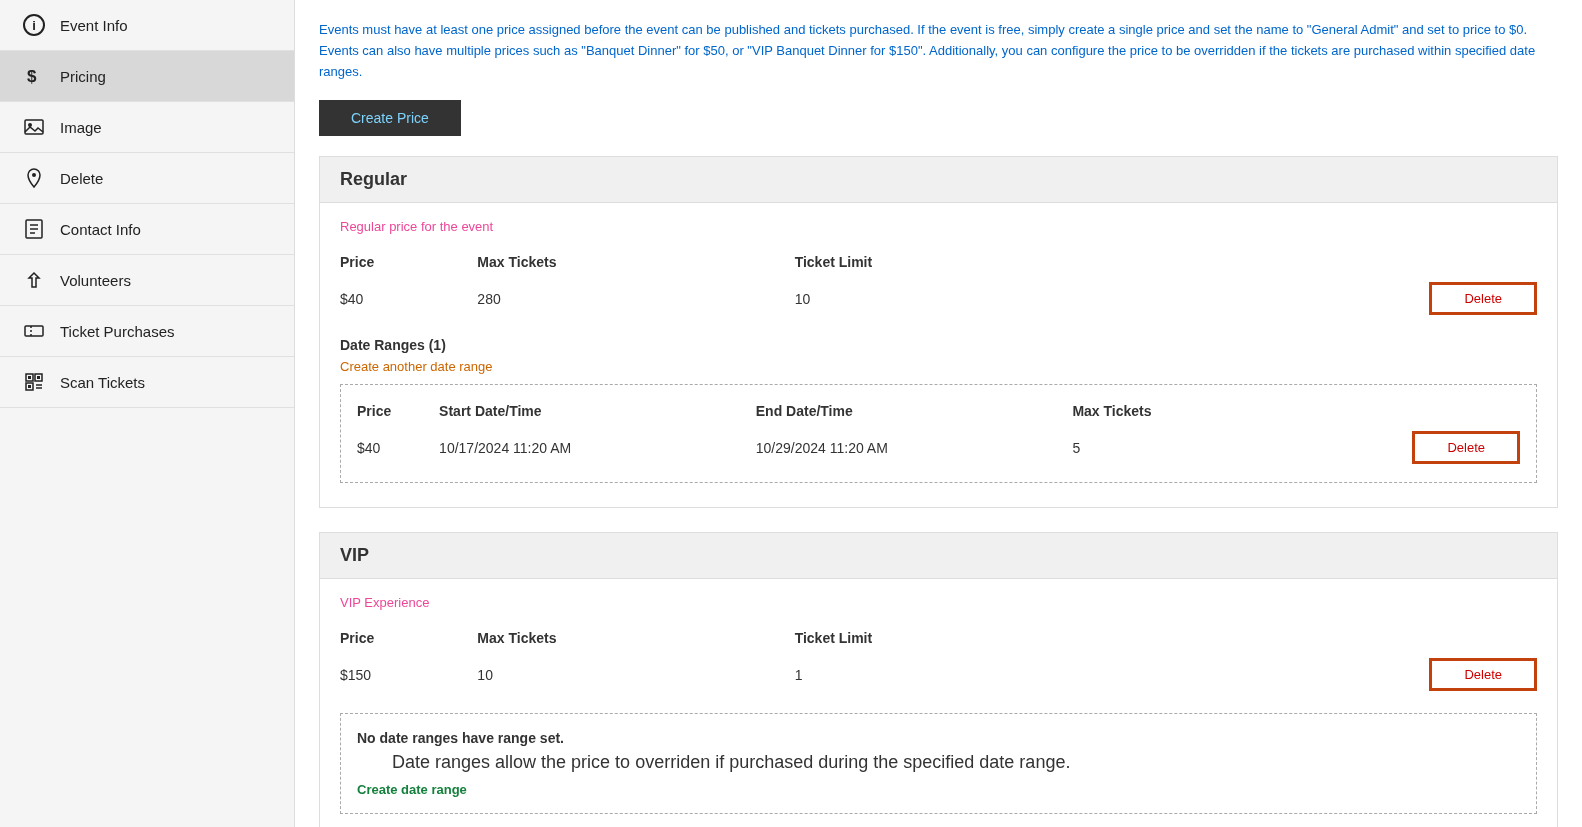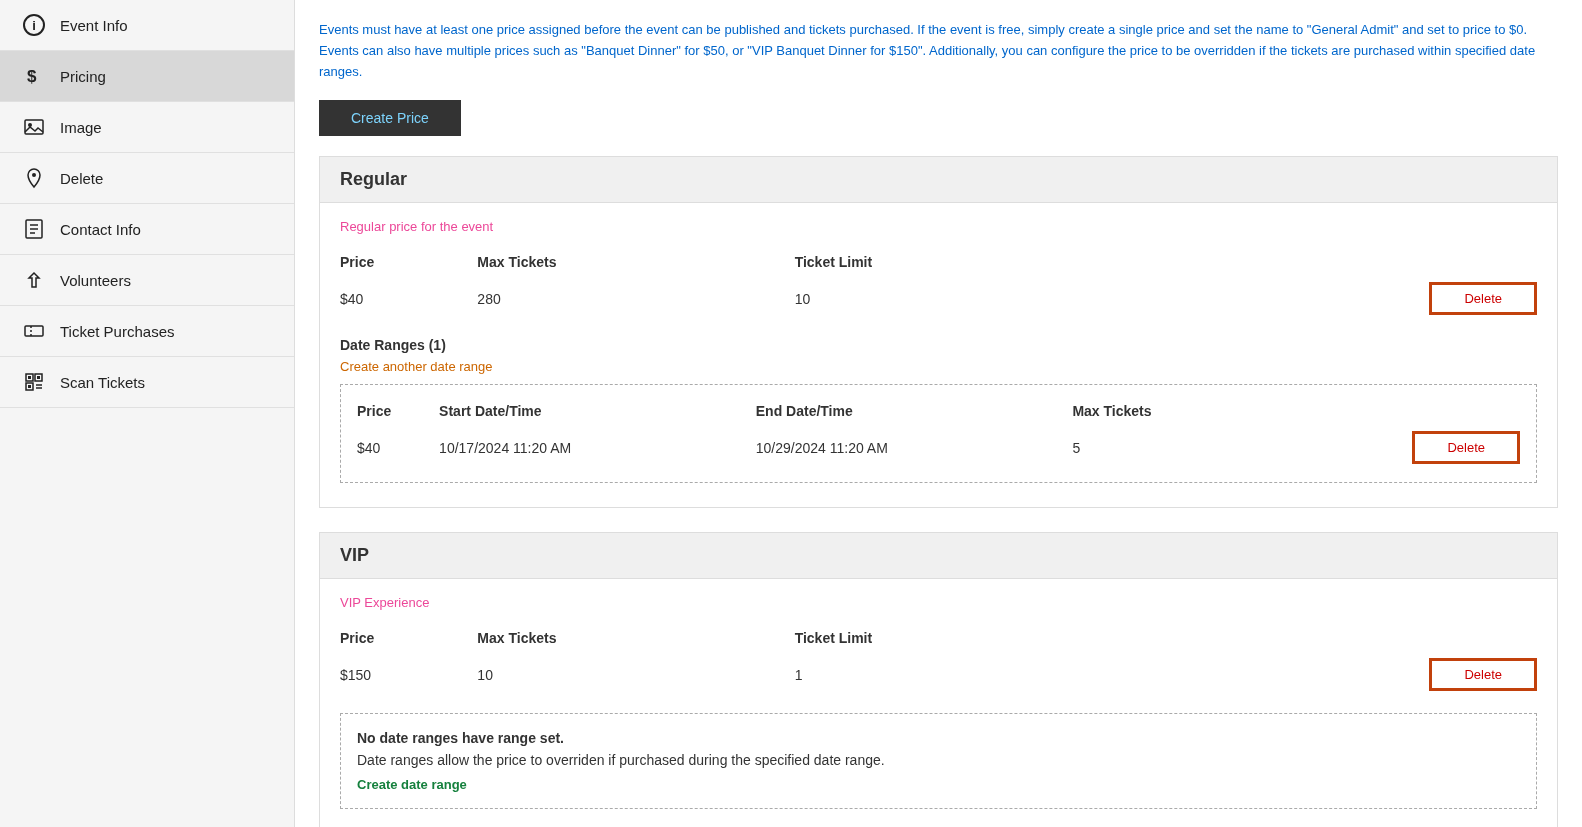--- a/index.html
+++ b/index.html
@@ -153,23 +153,24 @@
     .no-date-ranges {
       border: 1px dashed #aaa;
       padding: 16px;
     }
     .no-date-ranges-title {
       font-weight: bold;
       margin-bottom: 6px;
       font-size: 14px;
     }
     .no-date-ranges-desc {
-      font-size: 14px;
+      font-size: 18px;
       color: #333;
       margin-bottom: 8px;
+      margin-left: 35px;
     }
     .no-date-ranges-link {
       color: #15803d;
       font-size: 13px;
       cursor: pointer;
       text-decoration: none;
       font-weight: bold;
     }
 
     

